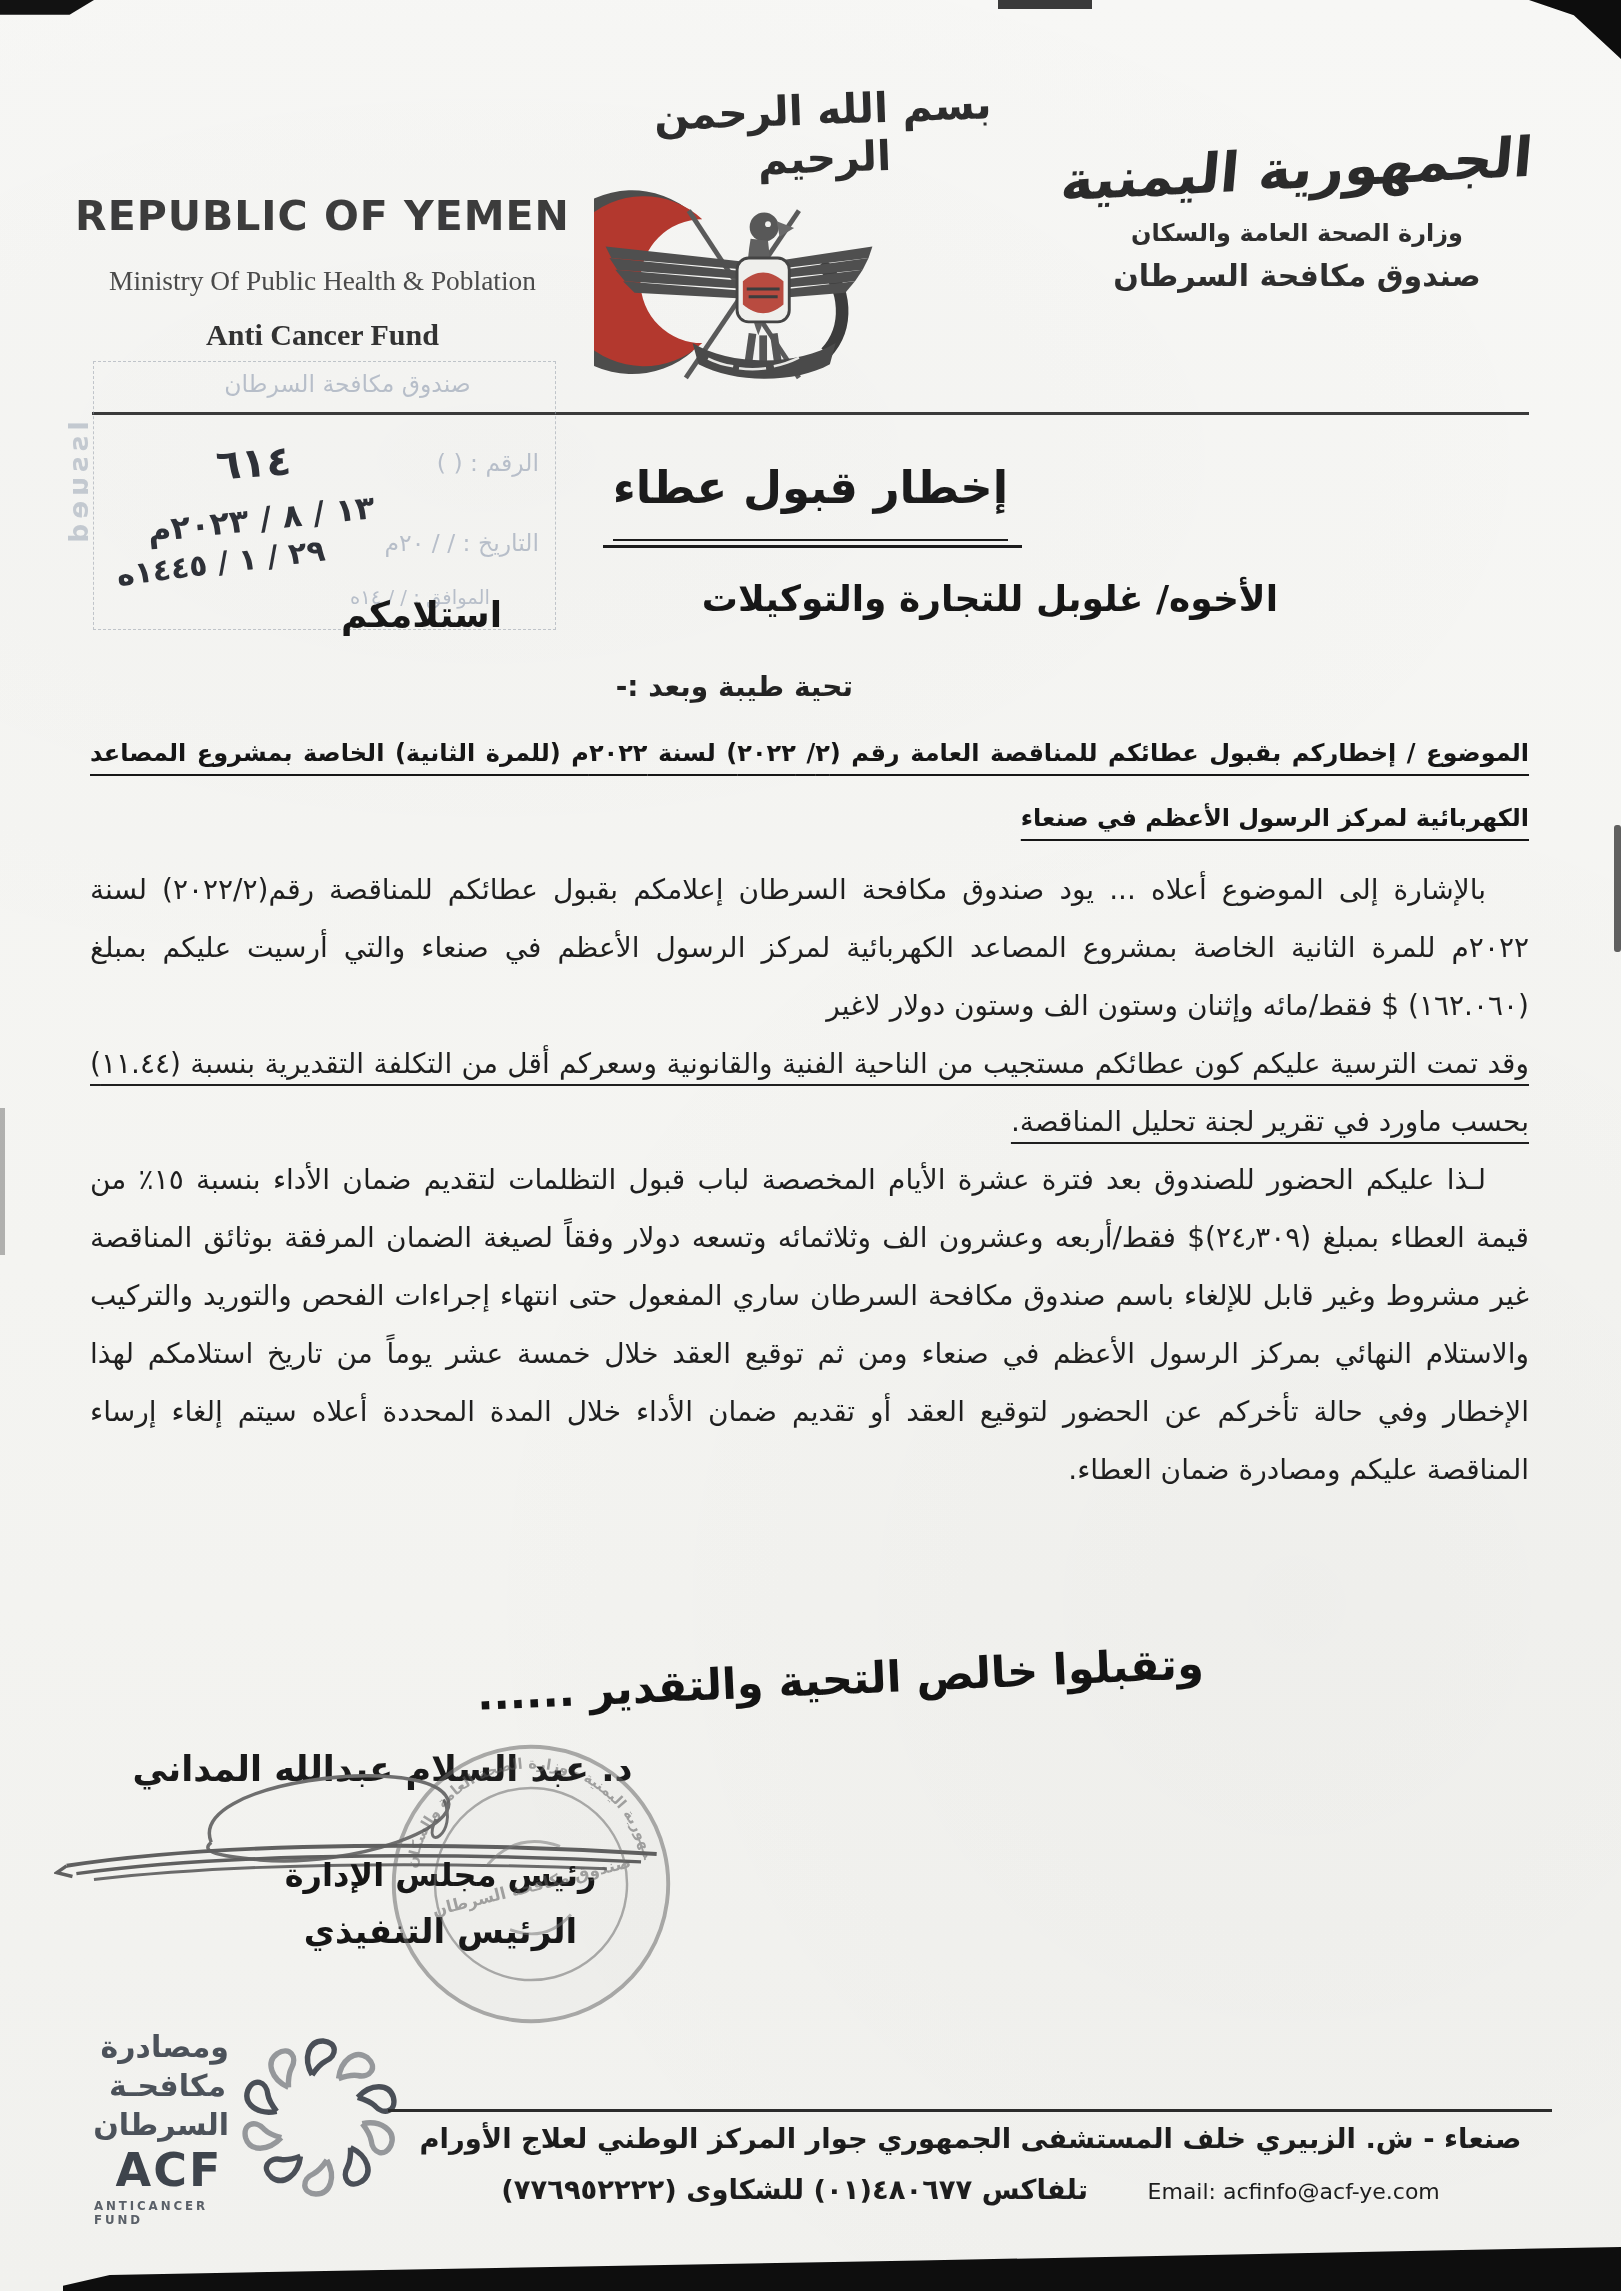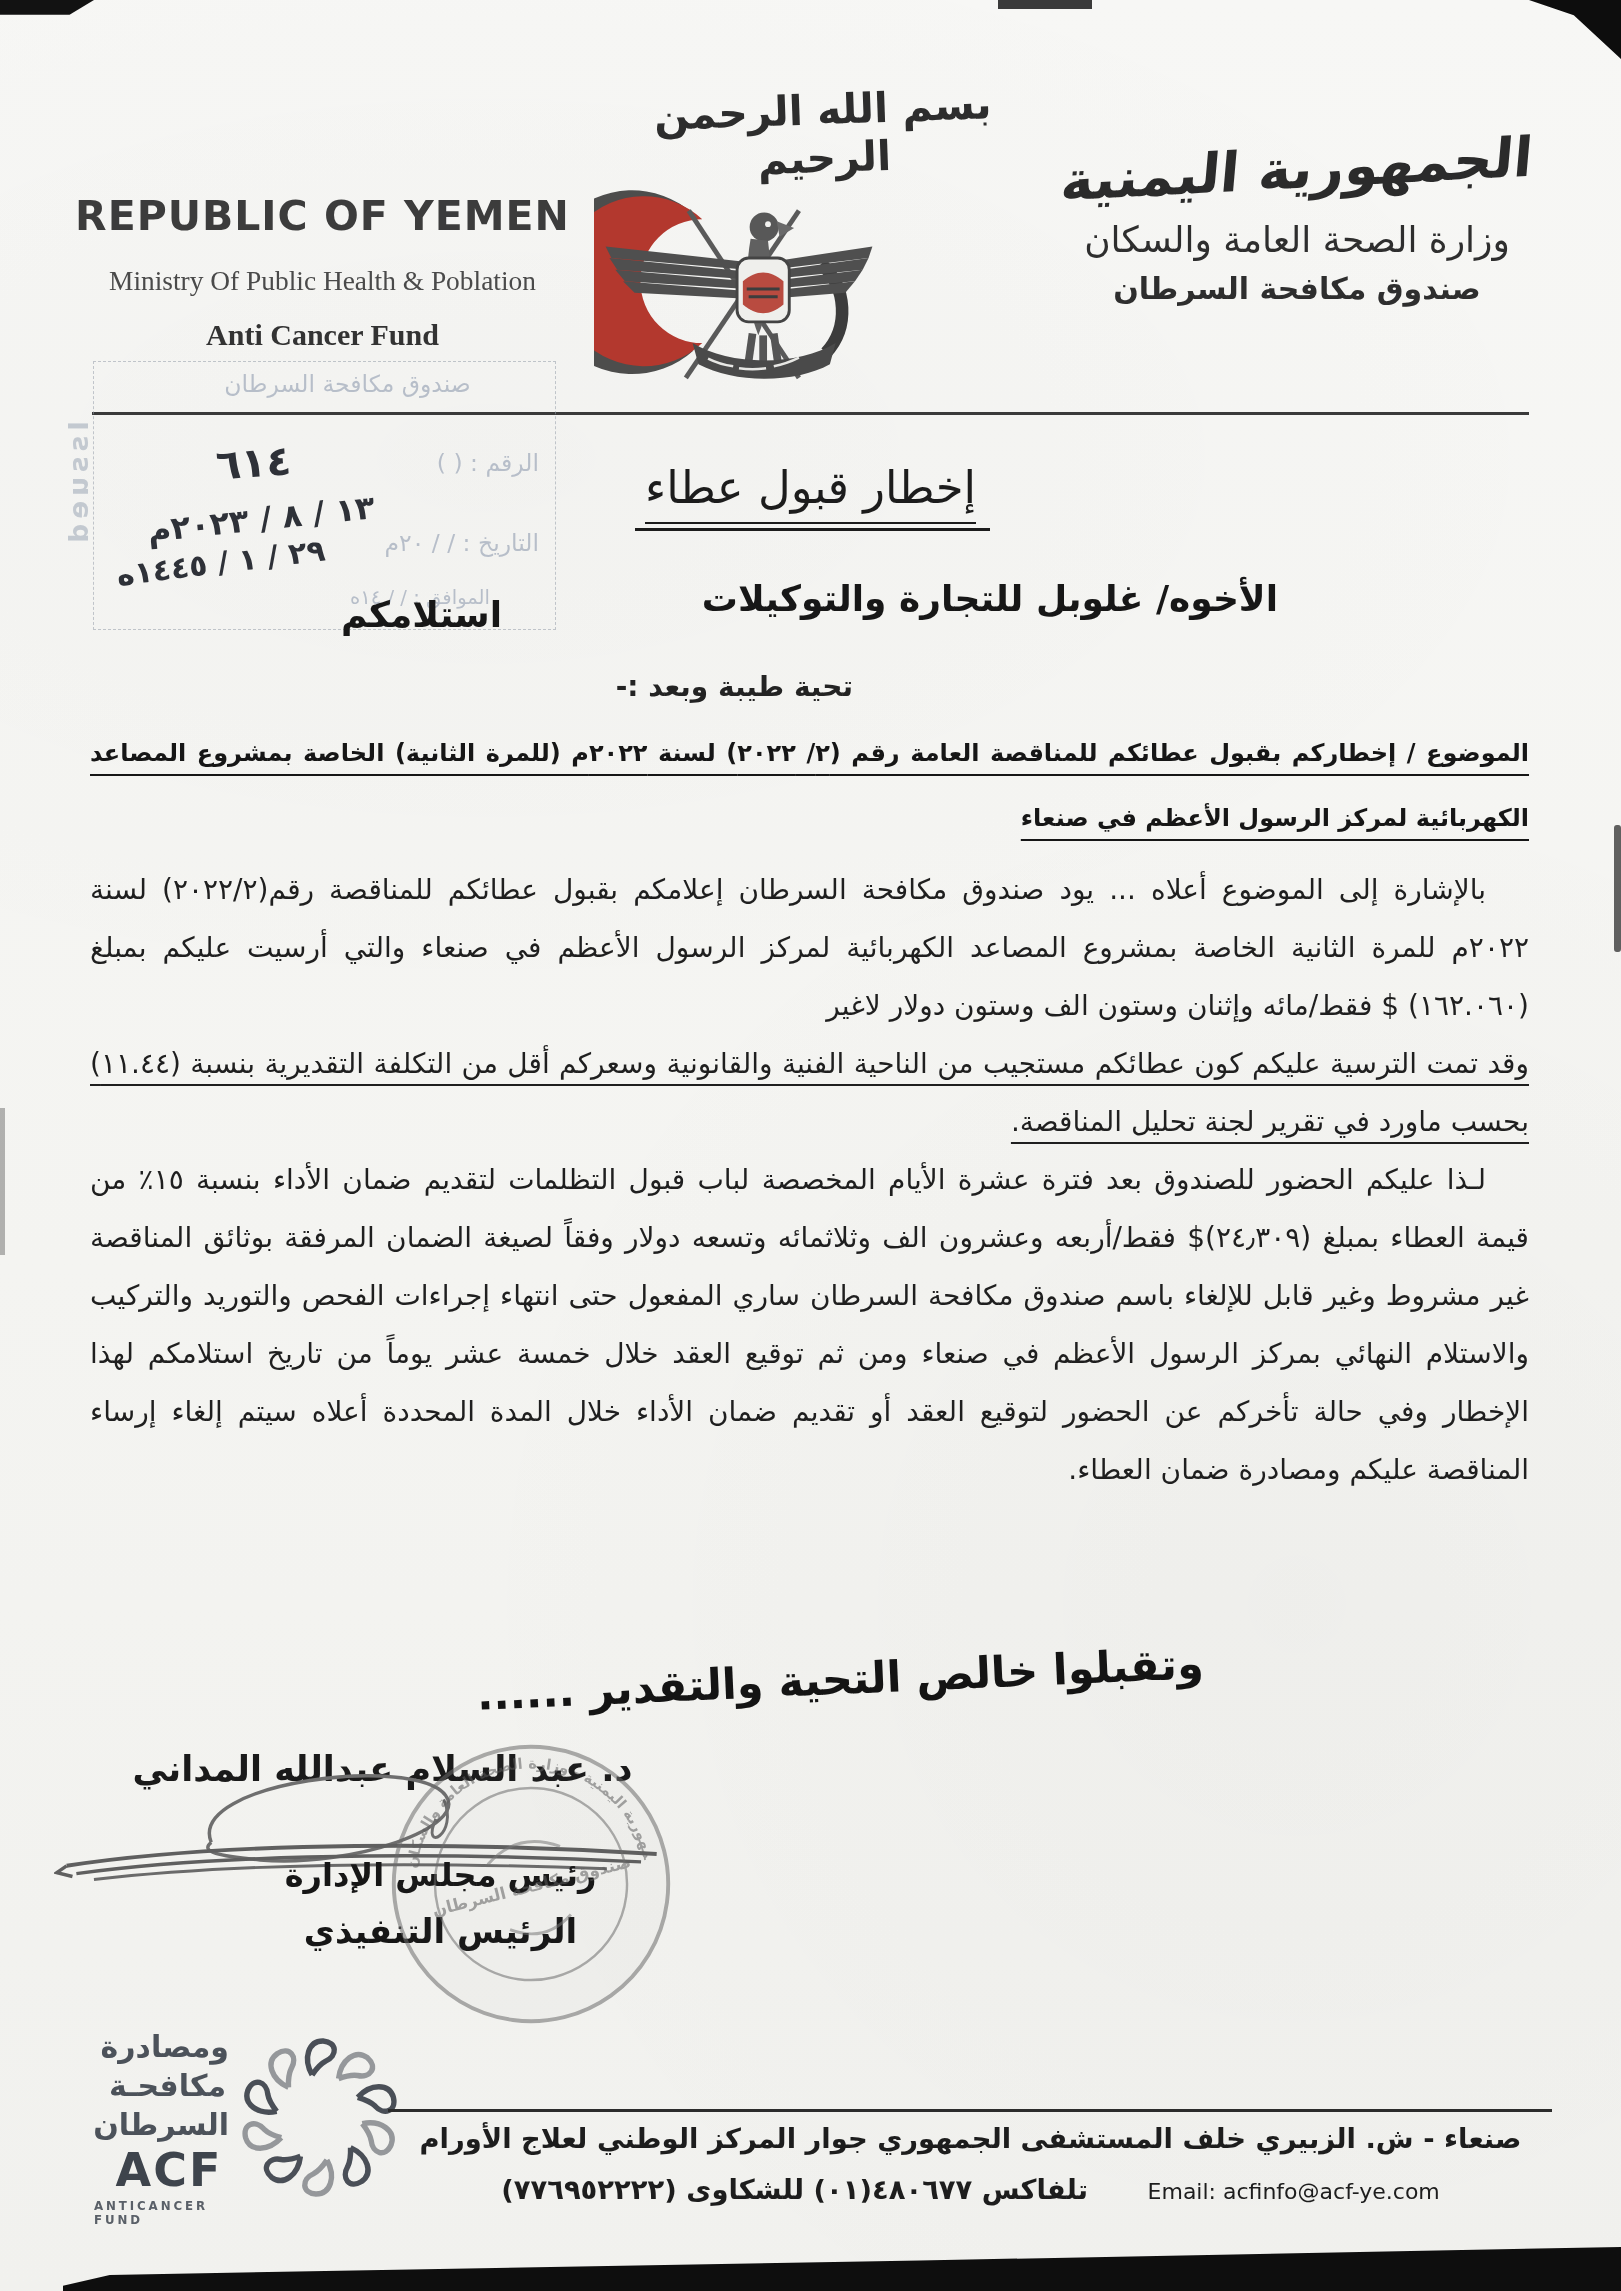--- a/index.html
+++ b/index.html
@@ -23,39 +23,39 @@
   .left-streak{left:0;top:1108px;width:4.9px;height:147px;background:#4a4a4a;opacity:.4;}
   .bottom-bar{left:63px;right:0;bottom:0;height:45px;background:#0e0e0e;clip-path:polygon(0 86%,3% 62%,55% 30%,100% 0,100% 100%,0 100%);}
   
   .hdr-left{left:48px;top:192px;width:549px;text-align:center;}
   .hdr-left .t1{font-size:41px;font-weight:bold;letter-spacing:1px;color:#3c3c3c;font-family:"DejaVu Sans",sans-serif;}
   .hdr-left .t2{margin-top:25.5px;font-size:27.4px;color:#4a4a4a;font-family:"Liberation Serif", serif;}
   .hdr-left .t3{margin-top:21.6px;font-size:30px;font-weight:bold;color:#333;font-family:"Liberation Serif", serif;}
   .bismillah{left:598px;top:86px;width:451px;text-align:center;font-size:41px;font-weight:bold;color:#2d2d2d;transform:rotate(-2deg);font-family:"DejaVu Sans",sans-serif;}
   .hdr-right{right:69px;top:137px;width:510px;text-align:center;direction:rtl;}
   .hdr-right .c1{font-size:55px;font-weight:bold;color:#2b2b2b;transform:skewX(-8deg) rotate(-3deg);letter-spacing:-2px;}
-  .hdr-right .c2{margin-top:17.6px;font-size:36px;font-weight:normal;color:#2e2e2e;}
+  .hdr-right .c2{margin-top:17.6px;font-size:24px;font-weight:bold;color:#2e2e2e;}
   .hdr-right .c3{margin-top:11.8px;font-size:30px;font-weight:bold;color:#2e2e2e;}
   .emblem{left:594px;top:157px;width:290px;height:233px;}
   .rule-top{left:92px;top:412px;width:1437px;height:2.9px;background:#3a3a3a;}
   
   .regbox{left:93px;top:361px;width:461px;height:267px;border:1px dashed rgba(150,158,170,.55);}
   .reg-faint{color:#a9b2c0;opacity:.8;direction:rtl;}
   .reg-org{left:186px;top:370px;width:323px;font-size:23.5px;text-align:center;}
   .reg-num-label{left:294px;top:449px;width:245px;font-size:23.5px;}
   .reg-date-label{left:284px;top:529px;width:255px;font-size:23.5px;}
   .reg-muwafiq{left:274px;top:586px;width:216px;font-size:19.6px;}
   .issued{left:63px;top:421px;width:196px;transform:rotate(-90deg) scaleX(-1);transform-origin:98px 98px;color:#aab3bf;opacity:.65;font-size:26.5px;letter-spacing:4.9px;font-weight:bold;}
   .hand{color:#2e3138;font-weight:600;}
   .hand-num{left:216px;top:439px;font-size:41px;transform:rotate(-4deg);}
   .hand-date{left:147px;top:500px;font-size:32px;transform:rotate(-6deg);direction:rtl;white-space:nowrap;}
   .hand-hijri{left:116px;top:545px;font-size:30px;transform:rotate(-7deg);direction:rtl;white-space:nowrap;}
   
   .title-wrap{left:0;top:461px;width:1621px;text-align:center;}
-  .title-text{display:inline-block;font-size:45px;font-weight:normal;color:#1c1c1c;padding-bottom:8px;border-bottom:2.9px solid #1c1c1c;position:relative;}
+  .title-text{display:inline-block;font-size:45px;font-weight:bold;color:#1c1c1c;padding-bottom:25px;border-bottom:2.9px solid #1c1c1c;position:relative;}
   .title-text::after{content:"";position:absolute;left:-9.8px;right:-13.7px;bottom:-8.8px;height:2.9px;background:#1c1c1c;}
   .addressee{right:343px;top:578px;font-size:36px;font-weight:bold;direction:rtl;color:#171717;}
   .honorific{left:294px;top:594px;width:255px;text-align:center;font-size:36px;font-weight:bold;direction:rtl;color:#171717;}
   .salutation{right:768px;top:670px;font-size:28px;font-weight:bold;direction:rtl;color:#232323;}
   .subject{left:90px;top:721px;width:1439px;direction:rtl;text-align:justify;text-align-last:right;
     font-size:24px;font-weight:bold;line-height:65px;color:#161616;
     text-decoration:underline;text-decoration-thickness:2px;text-underline-offset:12.7px;}
   
   .body-text{left:90px;top:861px;width:1439px;direction:rtl;text-align:justify;text-align-last:right;
     font-size:28px;line-height:58px;color:#1f1f1f;}

